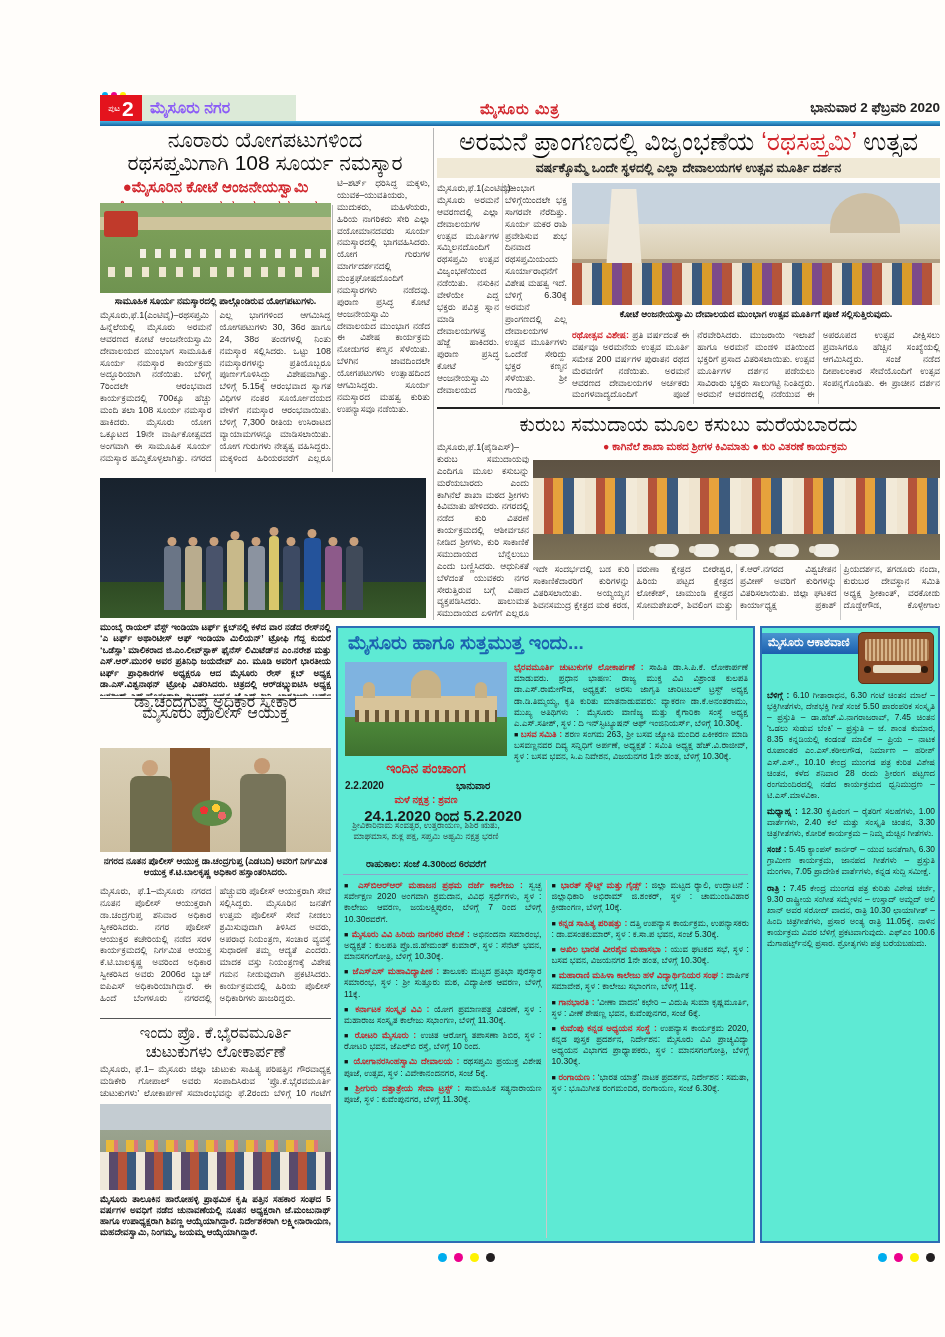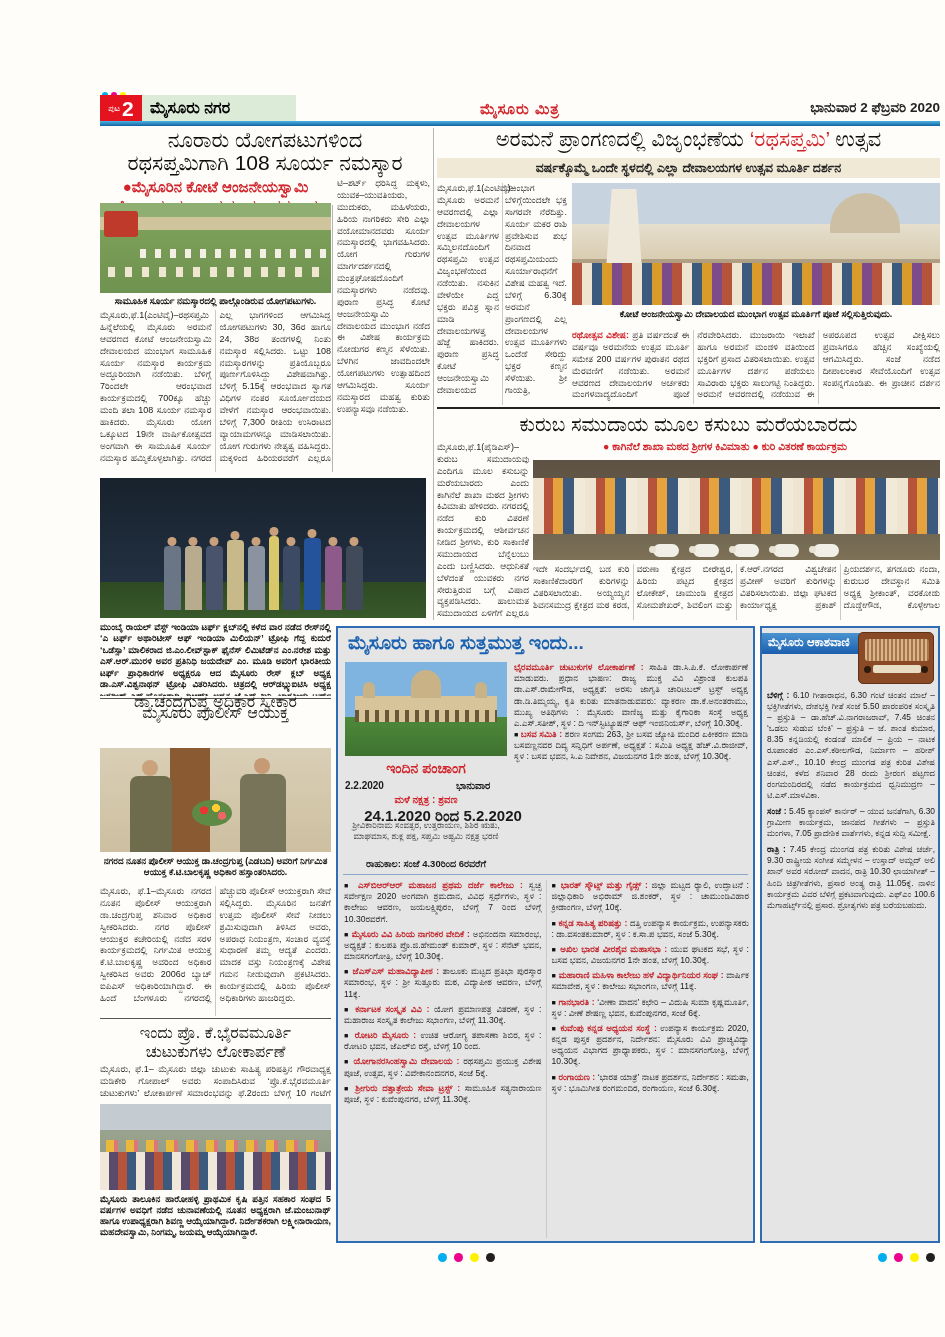--- a/index.html
+++ b/index.html
@@ -23,35 +23,35 @@
   .dot{display:inline-block;border-radius:50%;margin-right:7px}
   .pp{position:relative;display:inline-block;width:17px;height:64px;margin:0 2px;border-radius:4px 4px 0 0;vertical-align:bottom}
   .pp::before{content:"";position:absolute;top:-9px;left:50%;transform:translateX(-50%);width:9px;height:9px;border-radius:50%;background:#c9a07c}
   .sheep{position:absolute;bottom:3px;width:26px;height:13px;background:#f2efe6;border-radius:7px}
   .sheep::before{content:"";position:absolute;left:-4px;top:2px;width:7px;height:7px;background:#e8e2d2;border-radius:50%}
   .entry{font-size:8.6px;line-height:1.3;text-align:justify;margin-bottom:4px;break-inside:avoid}
   .entry .lead{font-weight:bold;color:#c3262c}
   .entry .sq{color:#111;font-size:7px}
   .radio-sec{font-size:8.4px;line-height:1.32;text-align:justify;margin-bottom:5px}
   .radio-sec .lead{font-weight:bold;color:#111}
-  .box{position:absolute;border:2px solid #2e6db4;background:#e5e5e5}
+  .box{position:absolute;border:2px solid #2e6db4;background:#5eead4}
 </style>
 </head>
 <body>
 
 <span class="abs" style="left:102px;top:84px">
   <span class="dot" style="width:6px;height:6px;background:#00adee;margin-right:3px"></span><span class="dot" style="width:6px;height:6px;background:#ec008c;margin-right:3px"></span><span class="dot" style="width:6px;height:6px;background:#fff200"></span>
 </span>
 
 <div class="abs" style="left:100px;top:95px;width:196px;height:27px;background:#dcead8"></div>
 <div class="abs" style="left:100px;top:95px;width:42px;height:27px;background:#e4131d;color:#fff;display:flex;align-items:center;justify-content:center">
   <span style="font-size:8px;margin-right:2px">ಪುಟ</span>
   <span class="b" style="font-size:21px">2</span>
 </div>
-<div class="abs b" style="left:150px;top:99px;font-size:16px;color:#000000">ಮೈಸೂರು ನಗರ</div>
+<div class="abs b" style="left:150px;top:99px;font-size:16px;color:#8b5cf6">ಮೈಸೂರು ನಗರ</div>
 <div class="abs b red ctr" style="left:380px;top:100px;width:280px;font-size:15px;letter-spacing:1px">ಮೈಸೂರು ಮಿತ್ರ</div>
 <div class="abs b" style="left:700px;top:100px;width:240px;text-align:right;font-size:13.5px;color:#222">ಭಾನುವಾರ 2 ಫೆಬ್ರವರಿ 2020</div>
 <div class="abs" style="left:100px;top:121px;width:840px;height:5px;background:linear-gradient(#4ab4e4,#15629f)"></div>
 
 <div class="vrule" style="left:433px;top:128px;height:492px"></div>
 <div class="vrule" style="left:332px;top:205px;height:267px"></div>
 <div class="hrule" style="left:100px;top:698px;width:231px"></div>
 <div class="hrule" style="left:100px;top:1018px;width:231px"></div>
 <div class="hrule" style="left:437px;top:407px;width:503px;background:#222;height:2px"></div>
 
@@ -90,21 +90,21 @@
 <div class="abs hl" style="left:100px;top:1024px;width:231px;font-size:16px">ಇಂದು ಪ್ರೊ. ಕೆ.ಭೈರವಮೂರ್ತಿ</div>
 <div class="abs hl" style="left:100px;top:1043px;width:231px;font-size:16px">ಚುಟುಕುಗಳು ಲೋಕಾರ್ಪಣೆ</div>
 <div class="abs body-txt" style="left:100px;top:1064px;width:231px;height:38px;overflow:hidden">ಮೈಸೂರು, ಫೆ.1– ಮೈಸೂರು ಜಿಲ್ಲಾ ಚುಟುಕು ಸಾಹಿತ್ಯ ಪರಿಷತ್ತಿನ ಗೌರವಾಧ್ಯಕ್ಷ ಮಡಿಕೇರಿ ಗೋಪಾಲ್ ಅವರು ಸಂಪಾದಿಸಿರುವ ‘ಪ್ರೊ.ಕೆ.ಭೈರವಮೂರ್ತಿ ಚುಟುಕುಗಳು’ ಲೋಕಾರ್ಪಣೆ ಸಮಾರಂಭವನ್ನು ಫೆ.2ರಂದು ಬೆಳಿಗ್ಗೆ 10 ಗಂಟೆಗೆ ನಗರದ ಜೆಎಲ್‌ಬಿ ರಸ್ತೆಯ ಇನ್‌ಸ್ಟಿಟ್ಯೂಷನ್ ಆಫ್ ಇಂಜಿನಿಯರ್ಸ್ ಸಭಾಂಗಣದಲ್ಲಿ ಹಮ್ಮಿಕೊಳ್ಳಲಾಗಿದೆ. ಸಾಹಿತಿ ಡಾ.ಸಿ.ಪಿ.ಕೃಷ್ಣಕುಮಾರ್ ಕೃತಿ ಲೋಕಾರ್ಪಣೆ ಮಾಡುವರು. ಕವಿಗಳು, ಚುಟುಕು ಪ್ರಿಯರು ಭಾಗವಹಿಸುವರು.</div>
 
 <div class="ph" style="left:100px;top:1104px;width:231px;height:86px;background:linear-gradient(#c4ccd2 0%,#c4ccd2 30%,#9aa38f 30%,#8c9579 100%)">
   <div style="position:absolute;left:6px;top:36px;width:219px;height:12px;background:repeating-linear-gradient(90deg,#e8b93a 0 8px,#d77 8px 12px,transparent 12px 20px)"></div>
   <div style="position:absolute;left:0;top:48px;width:231px;height:38px;background:repeating-linear-gradient(90deg,#efe8da 0 9px,#5a4a6b 9px 18px,#b5543a 18px 27px,#3c5a7d 27px 36px)"></div>
 </div>
 <div class="abs cap just" style="left:100px;top:1194px;width:231px;font-size:8.8px;height:48px;overflow:hidden">ಮೈಸೂರು ತಾಲೂಕಿನ ಹಾರೋಹಳ್ಳಿ ಪ್ರಾಥಮಿಕ ಕೃಷಿ ಪತ್ತಿನ ಸಹಕಾರ ಸಂಘದ 5 ವರ್ಷಗಳ ಅವಧಿಗೆ ನಡೆದ ಚುನಾವಣೆಯಲ್ಲಿ ನೂತನ ಅಧ್ಯಕ್ಷರಾಗಿ ಜೆ.ಮಂಜುನಾಥ್ ಹಾಗೂ ಉಪಾಧ್ಯಕ್ಷರಾಗಿ ಶಿವಣ್ಣ ಆಯ್ಕೆಯಾಗಿದ್ದಾರೆ. ನಿರ್ದೇಶಕರಾಗಿ ಲಕ್ಷ್ಮೀನಾರಾಯಣ, ಮಹದೇವಸ್ವಾಮಿ, ನಿಂಗಮ್ಮ, ಜಯಮ್ಮ ಆಯ್ಕೆಯಾಗಿದ್ದಾರೆ.</div>
 
-<div class="abs hl" style="left:437px;top:127px;width:503px;font-size:21px">
+<div class="abs hl" style="left:437px;top:127px;width:503px;font-size:25px">
   <span>ಅರಮನೆ ಪ್ರಾಂಗಣದಲ್ಲಿ ವಿಜೃಂಭಣೆಯ </span><span class="red">‘ರಥಸಪ್ತಮಿ’</span><span> ಉತ್ಸವ</span>
 </div>
 <div class="abs b ctr" style="left:437px;top:158px;width:503px;height:20px;background:#f0e9d6;font-size:12.5px;color:#222;padding-top:3px">ವರ್ಷಕ್ಕೊಮ್ಮೆ ಒಂದೇ ಸ್ಥಳದಲ್ಲಿ ಎಲ್ಲಾ ದೇವಾಲಯಗಳ ಉತ್ಸವ ಮೂರ್ತಿ ದರ್ಶನ</div>
 
 <div class="abs body-txt cols2" style="left:437px;top:183px;width:130px;height:222px;overflow:hidden;column-gap:6px">ಮೈಸೂರು,ಫೆ.1(ಎಂಟಿವೈ)– ಮೈಸೂರು ಅರಮನೆ ಆವರಣದಲ್ಲಿ ಎಲ್ಲಾ ದೇವಾಲಯಗಳ ಉತ್ಸವ ಮೂರ್ತಿಗಳ ಸಮ್ಮಿಲನದೊಂದಿಗೆ ರಥಸಪ್ತಮಿ ಉತ್ಸವ ವಿಜೃಂಭಣೆಯಿಂದ ನಡೆಯಿತು. ನಸುಕಿನ ವೇಳೆಯೇ ಎದ್ದ ಭಕ್ತರು ಪವಿತ್ರ ಸ್ನಾನ ಮಾಡಿ ದೇವಾಲಯಗಳತ್ತ ಹೆಜ್ಜೆ ಹಾಕಿದರು. ಪುರಾಣ ಪ್ರಸಿದ್ಧ ಕೋಟೆ ಆಂಜನೇಯಸ್ವಾಮಿ ದೇವಾಲಯದ ಮುಂಭಾಗ ಬೆಳಿಗ್ಗೆಯಿಂದಲೇ ಭಕ್ತ ಸಾಗರವೇ ನೆರೆದಿತ್ತು. ಸೂರ್ಯ ಮಕರ ರಾಶಿ ಪ್ರವೇಶಿಸುವ ಶುಭ ದಿನವಾದ ರಥಸಪ್ತಮಿಯಂದು ಸೂರ್ಯಾರಾಧನೆಗೆ ವಿಶೇಷ ಮಹತ್ವ ಇದೆ. ಬೆಳಿಗ್ಗೆ 6.30ಕ್ಕೆ ಅರಮನೆ ಪ್ರಾಂಗಣದಲ್ಲಿ ಎಲ್ಲ ದೇವಾಲಯಗಳ ಉತ್ಸವ ಮೂರ್ತಿಗಳು ಒಂದೆಡೆ ಸೇರಿದ್ದು ಭಕ್ತರ ಕಣ್ಮನ ಸೆಳೆಯಿತು. ಶ್ರೀ ಗಾಯತ್ರಿ, ಭುವನೇಶ್ವರಿ, ತ್ರಿನೇಶ್ವರ, ಲಕ್ಷ್ಮೀರಮಣಸ್ವಾಮಿ, ವರಾಹಸ್ವಾಮಿ ದೇವಾಲಯಗಳ ಉತ್ಸವ ಮೂರ್ತಿಗಳಿಗೆ ವಿಶೇಷ ಪೂಜೆ ನೆರವೇರಿತು.</div>
 
 <div class="ph" style="left:572px;top:183px;width:368px;height:122px;background:linear-gradient(#c7d3de 0%,#c7d3de 34%,#e6dfcd 34%,#d9cdb2 62%,#b09f82 62%,#a3916f 100%)">
   <div style="position:absolute;left:24px;top:6px;width:56px;height:80px;background:#efe9dc;clip-path:polygon(18% 100%,28% 0,72% 0,82% 100%)"></div>
   <div style="position:absolute;right:40px;top:10px;width:70px;height:40px;background:#cdbfa4;border-radius:40px 40px 0 0"></div>
   <div style="position:absolute;left:0;bottom:0;width:368px;height:42px;background:repeating-linear-gradient(90deg,#b5543a 0 10px,#efe4cf 10px 20px,#3c5a7d 20px 30px,#d99c2b 30px 40px,#7d4a8a 40px 50px)"></div>
@@ -192,20 +192,21 @@
   <div class="ph" style="left:96px;top:4px;width:76px;height:52px;background:#8a4a26;border-radius:5px;border:1px solid #5f3117">
     <div style="position:absolute;left:6px;top:6px;width:64px;height:22px;background:repeating-linear-gradient(90deg,#d8b58a 0 2px,#a6754a 2px 4px);border-radius:3px"></div>
     <div style="position:absolute;left:14px;top:32px;width:48px;height:8px;background:#e8dcc2;border-radius:2px"></div>
     <div style="position:absolute;left:5px;top:33px;width:7px;height:7px;border-radius:50%;background:#2e1a0c"></div>
     <div style="position:absolute;right:5px;top:33px;width:7px;height:7px;border-radius:50%;background:#2e1a0c"></div>
   </div>
   <div style="position:absolute;left:5px;top:62px;width:168px;height:548px;overflow:hidden">
 
       <p class="radio-sec"><span class="lead">ಬೆಳಿಗ್ಗೆ :</span><span> 6.10 ಗೀತಾರಾಧನ, 6.30 ಗಂಟೆ ಚಿಂತನ ಮಾಲೆ – ಭಕ್ತಿಗೀತೆಗಳು, ದೇಶಭಕ್ತಿ ಗೀತೆ ಸಂಜೆ 5.50 ಪಾರಂಪರಿಕ ಸಂಸ್ಕೃತಿ – ಪ್ರಸ್ತುತಿ – ಡಾ.ಹೆಚ್.ವಿ.ನಾಗರಾಜರಾವ್, 7.45 ಚಿಂತನ ‘ಒಡಲು ಸುಡುವ ಬೆಂಕಿ’ – ಪ್ರಸ್ತುತಿ – ಜೆ. ಶಾಂತ ಕುಮಾರ, 8.35 ಕನ್ನಡಿಯಲ್ಲಿ ಕಂಡಂತೆ ಮಾಲಿಕೆ – ಪ್ರಿಯ – ನಾಟಕ ರೂಪಾಂತರ ಎಂ.ಎಸ್.ಕಠೀಲಗೌಡ, ನಿರ್ಮಾಣ – ಹರೀಶ್ ಎಸ್.ಎಸ್., 10.10 ಕೇಂದ್ರ ಮುಂಗಡ ಪತ್ರ ಕುರಿತ ವಿಶೇಷ ಚಿಂತನ, ಕಳೆದ ಶನಿವಾರ 28 ರಂದು ಶ್ರೀರಂಗ ಪಟ್ಟಣದ ರಂಗಮಂದಿರದಲ್ಲಿ ನಡೆದ ಕಾರ್ಯಕ್ರಮದ ಧ್ವನಿಮುದ್ರಣ – ಟಿ.ಎಸ್.ಮಾಳವಿಕಾ.</span></p>
 
+      <p class="radio-sec"><span class="lead">ಮಧ್ಯಾಹ್ನ :</span><span> 12.30 ಕೃಷಿರಂಗ – ರೈತರಿಗೆ ಸಲಹೆಗಳು, 1.00 ವಾರ್ತೆಗಳು, 2.40 ಕಲೆ ಮತ್ತು ಸಂಸ್ಕೃತಿ ಚಿಂತನ, 3.30 ಚಿತ್ರಗೀತೆಗಳು, ಕೋರಿಕೆ ಕಾರ್ಯಕ್ರಮ – ನಿಮ್ಮ ಮೆಚ್ಚಿನ ಗೀತೆಗಳು.</span></p>
 
       <p class="radio-sec"><span class="lead">ಸಂಜೆ :</span><span> 5.45 ಕ್ಯಾಂಪಸ್ ಕಾರ್ನರ್ – ಯುವ ಜನತೆಗಾಗಿ, 6.30 ಗ್ರಾಮೀಣ ಕಾರ್ಯಕ್ರಮ, ಜಾನಪದ ಗೀತೆಗಳು – ಪ್ರಸ್ತುತಿ ಮಂಗಳಾ, 7.05 ಪ್ರಾದೇಶಿಕ ವಾರ್ತೆಗಳು, ಕನ್ನಡ ಸುದ್ದಿ ಸಮೀಕ್ಷೆ.</span></p>
 
       <p class="radio-sec"><span class="lead">ರಾತ್ರಿ :</span><span> 7.45 ಕೇಂದ್ರ ಮುಂಗಡ ಪತ್ರ ಕುರಿತು ವಿಶೇಷ ಚರ್ಚೆ, 9.30 ರಾಷ್ಟ್ರೀಯ ಸಂಗೀತ ಸಮ್ಮೇಳನ – ಉಸ್ತಾದ್ ಅಮ್ಜದ್ ಅಲಿ ಖಾನ್ ಅವರ ಸರೋದ್ ವಾದನ, ರಾತ್ರಿ 10.30 ಛಾಯಾಗೀತ್ – ಹಿಂದಿ ಚಿತ್ರಗೀತೆಗಳು, ಪ್ರಸಾರ ಅಂತ್ಯ ರಾತ್ರಿ 11.05ಕ್ಕೆ. ನಾಳಿನ ಕಾರ್ಯಕ್ರಮ ವಿವರ ಬೆಳಿಗ್ಗೆ ಪ್ರಕಟವಾಗುವುದು. ಎಫ್‌ಎಂ 100.6 ಮೆಗಾಹರ್ಟ್ಸ್‌ನಲ್ಲಿ ಪ್ರಸಾರ. ಶ್ರೋತೃಗಳು ಪತ್ರ ಬರೆಯಬಹುದು.</span></p>
     </div>
 </div>
 
 <span class="abs" style="left:438px;top:1248px">
   <span class="dot" style="width:9px;height:9px;background:#00adee"></span><span class="dot" style="width:9px;height:9px;background:#ec008c"></span><span class="dot" style="width:9px;height:9px;background:#fff200"></span><span class="dot" style="width:9px;height:9px;background:#231f20"></span>
 </span>

